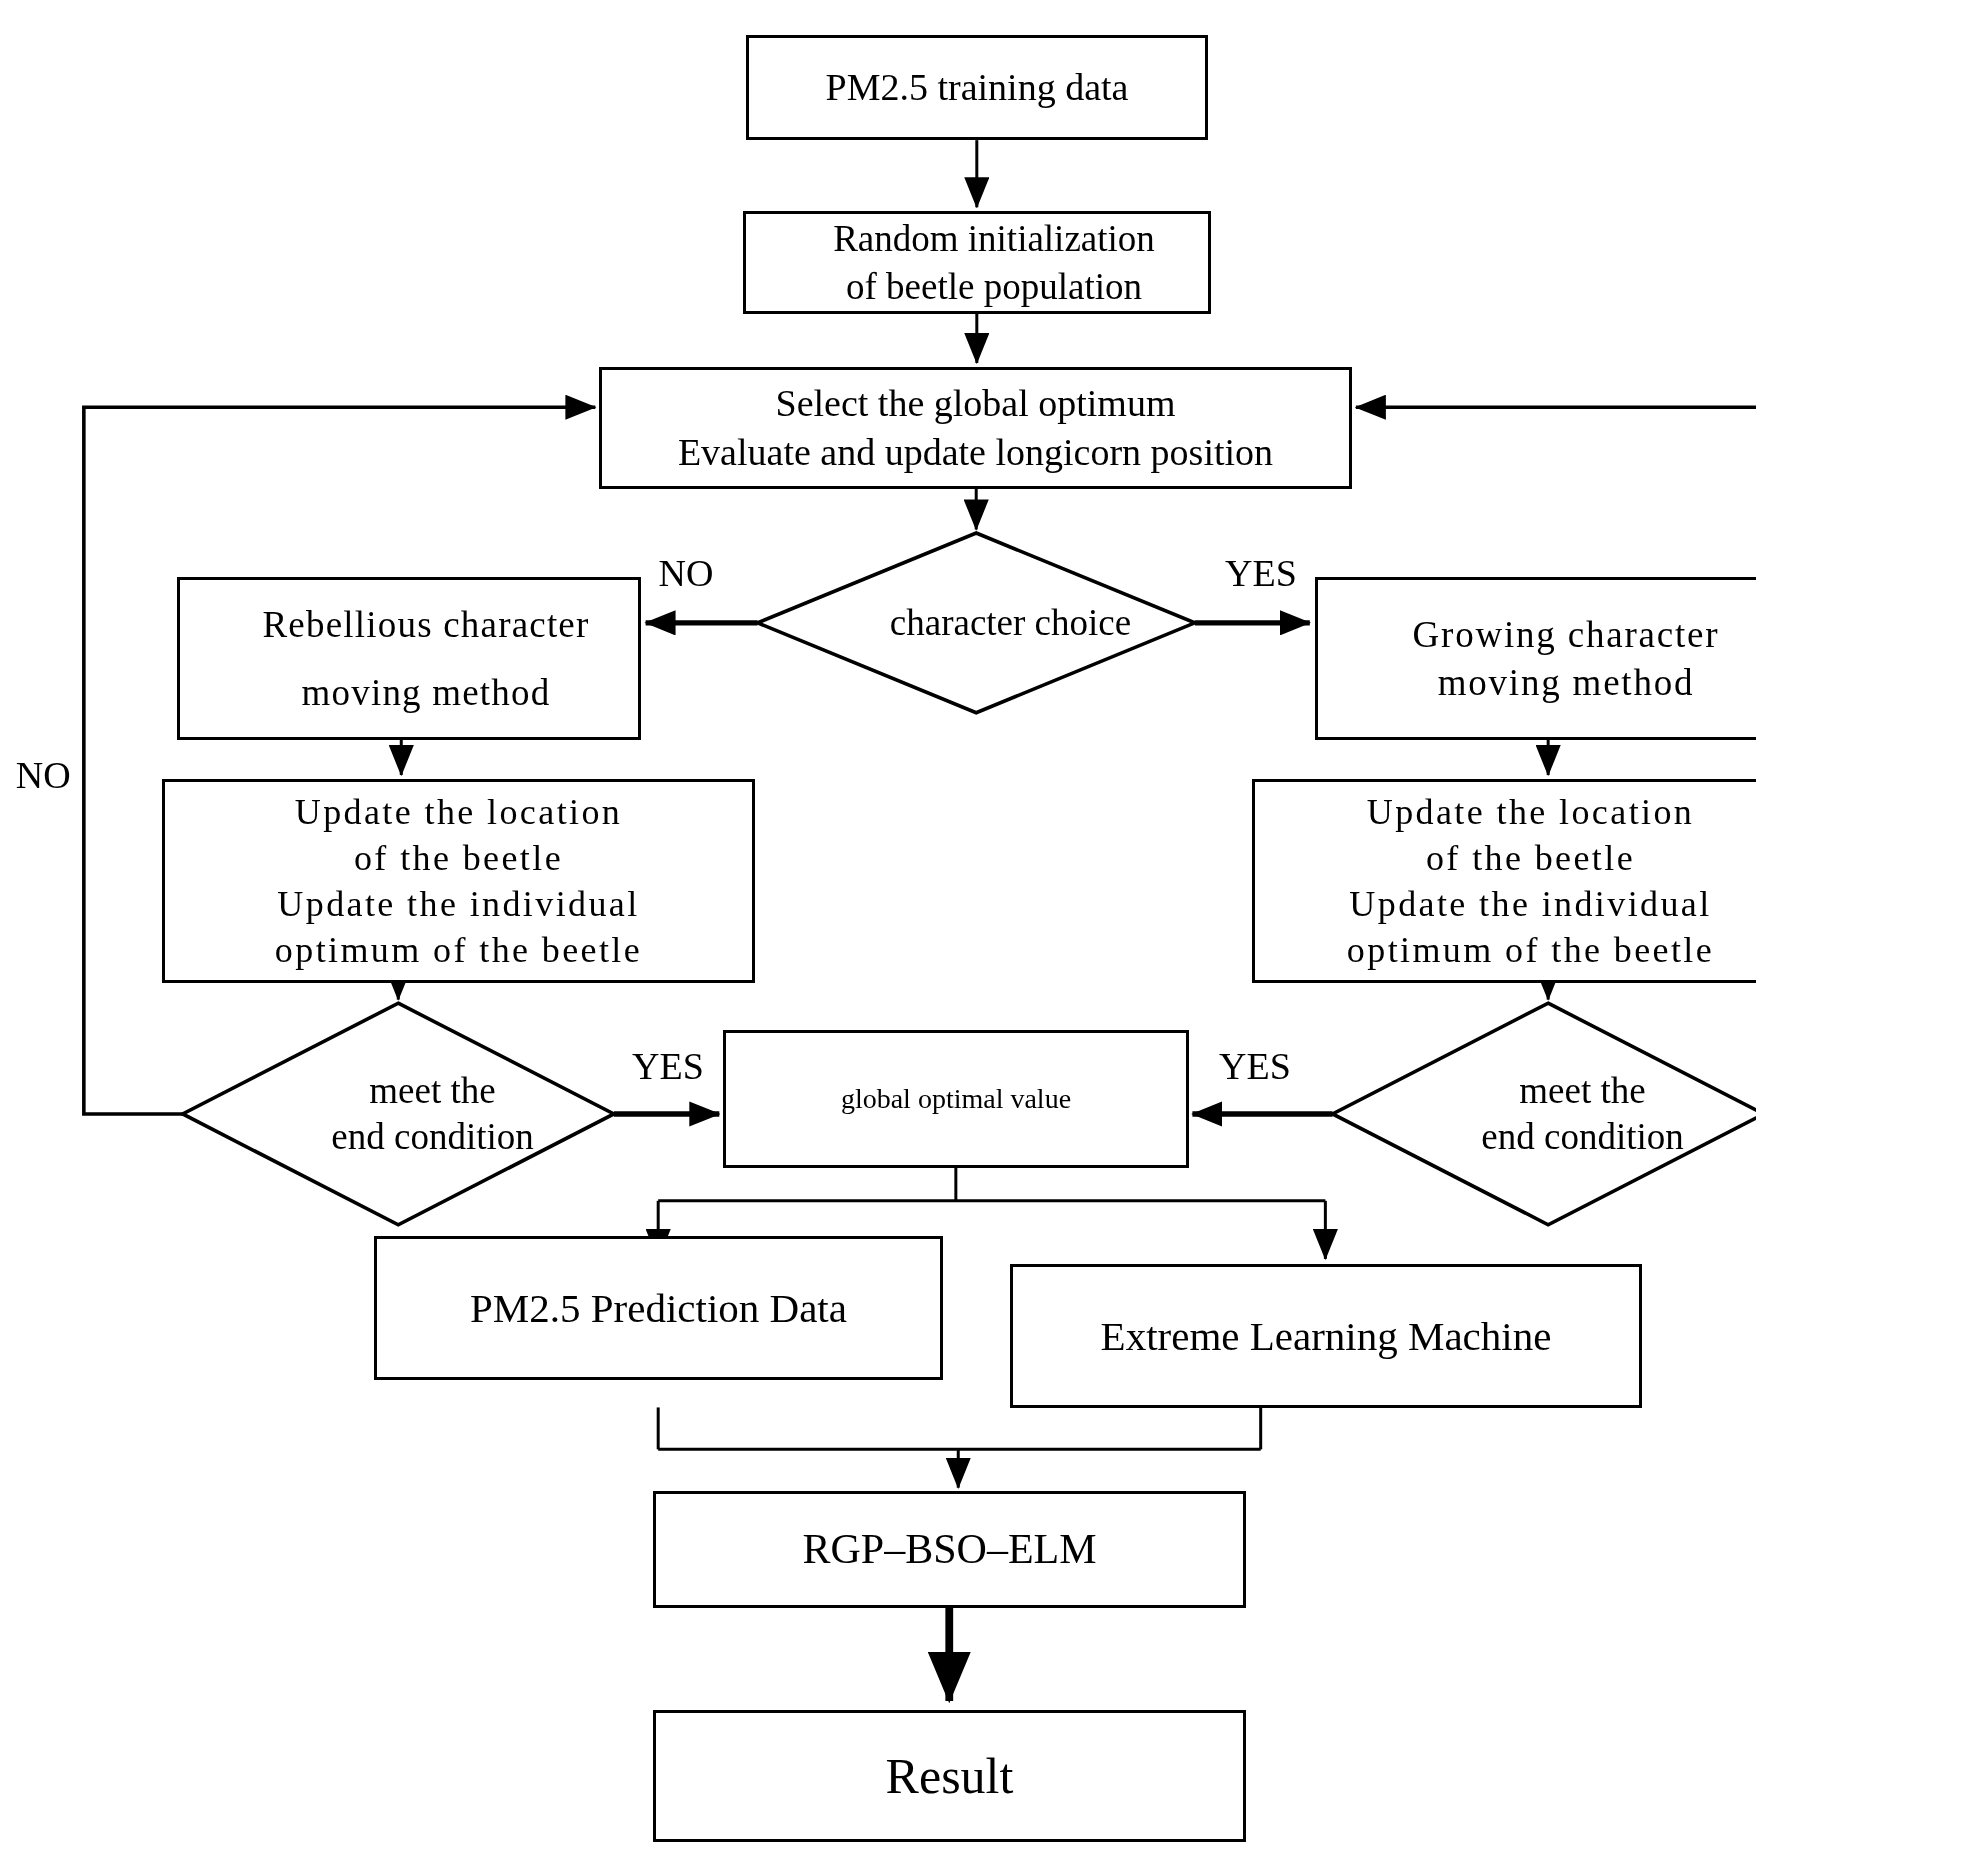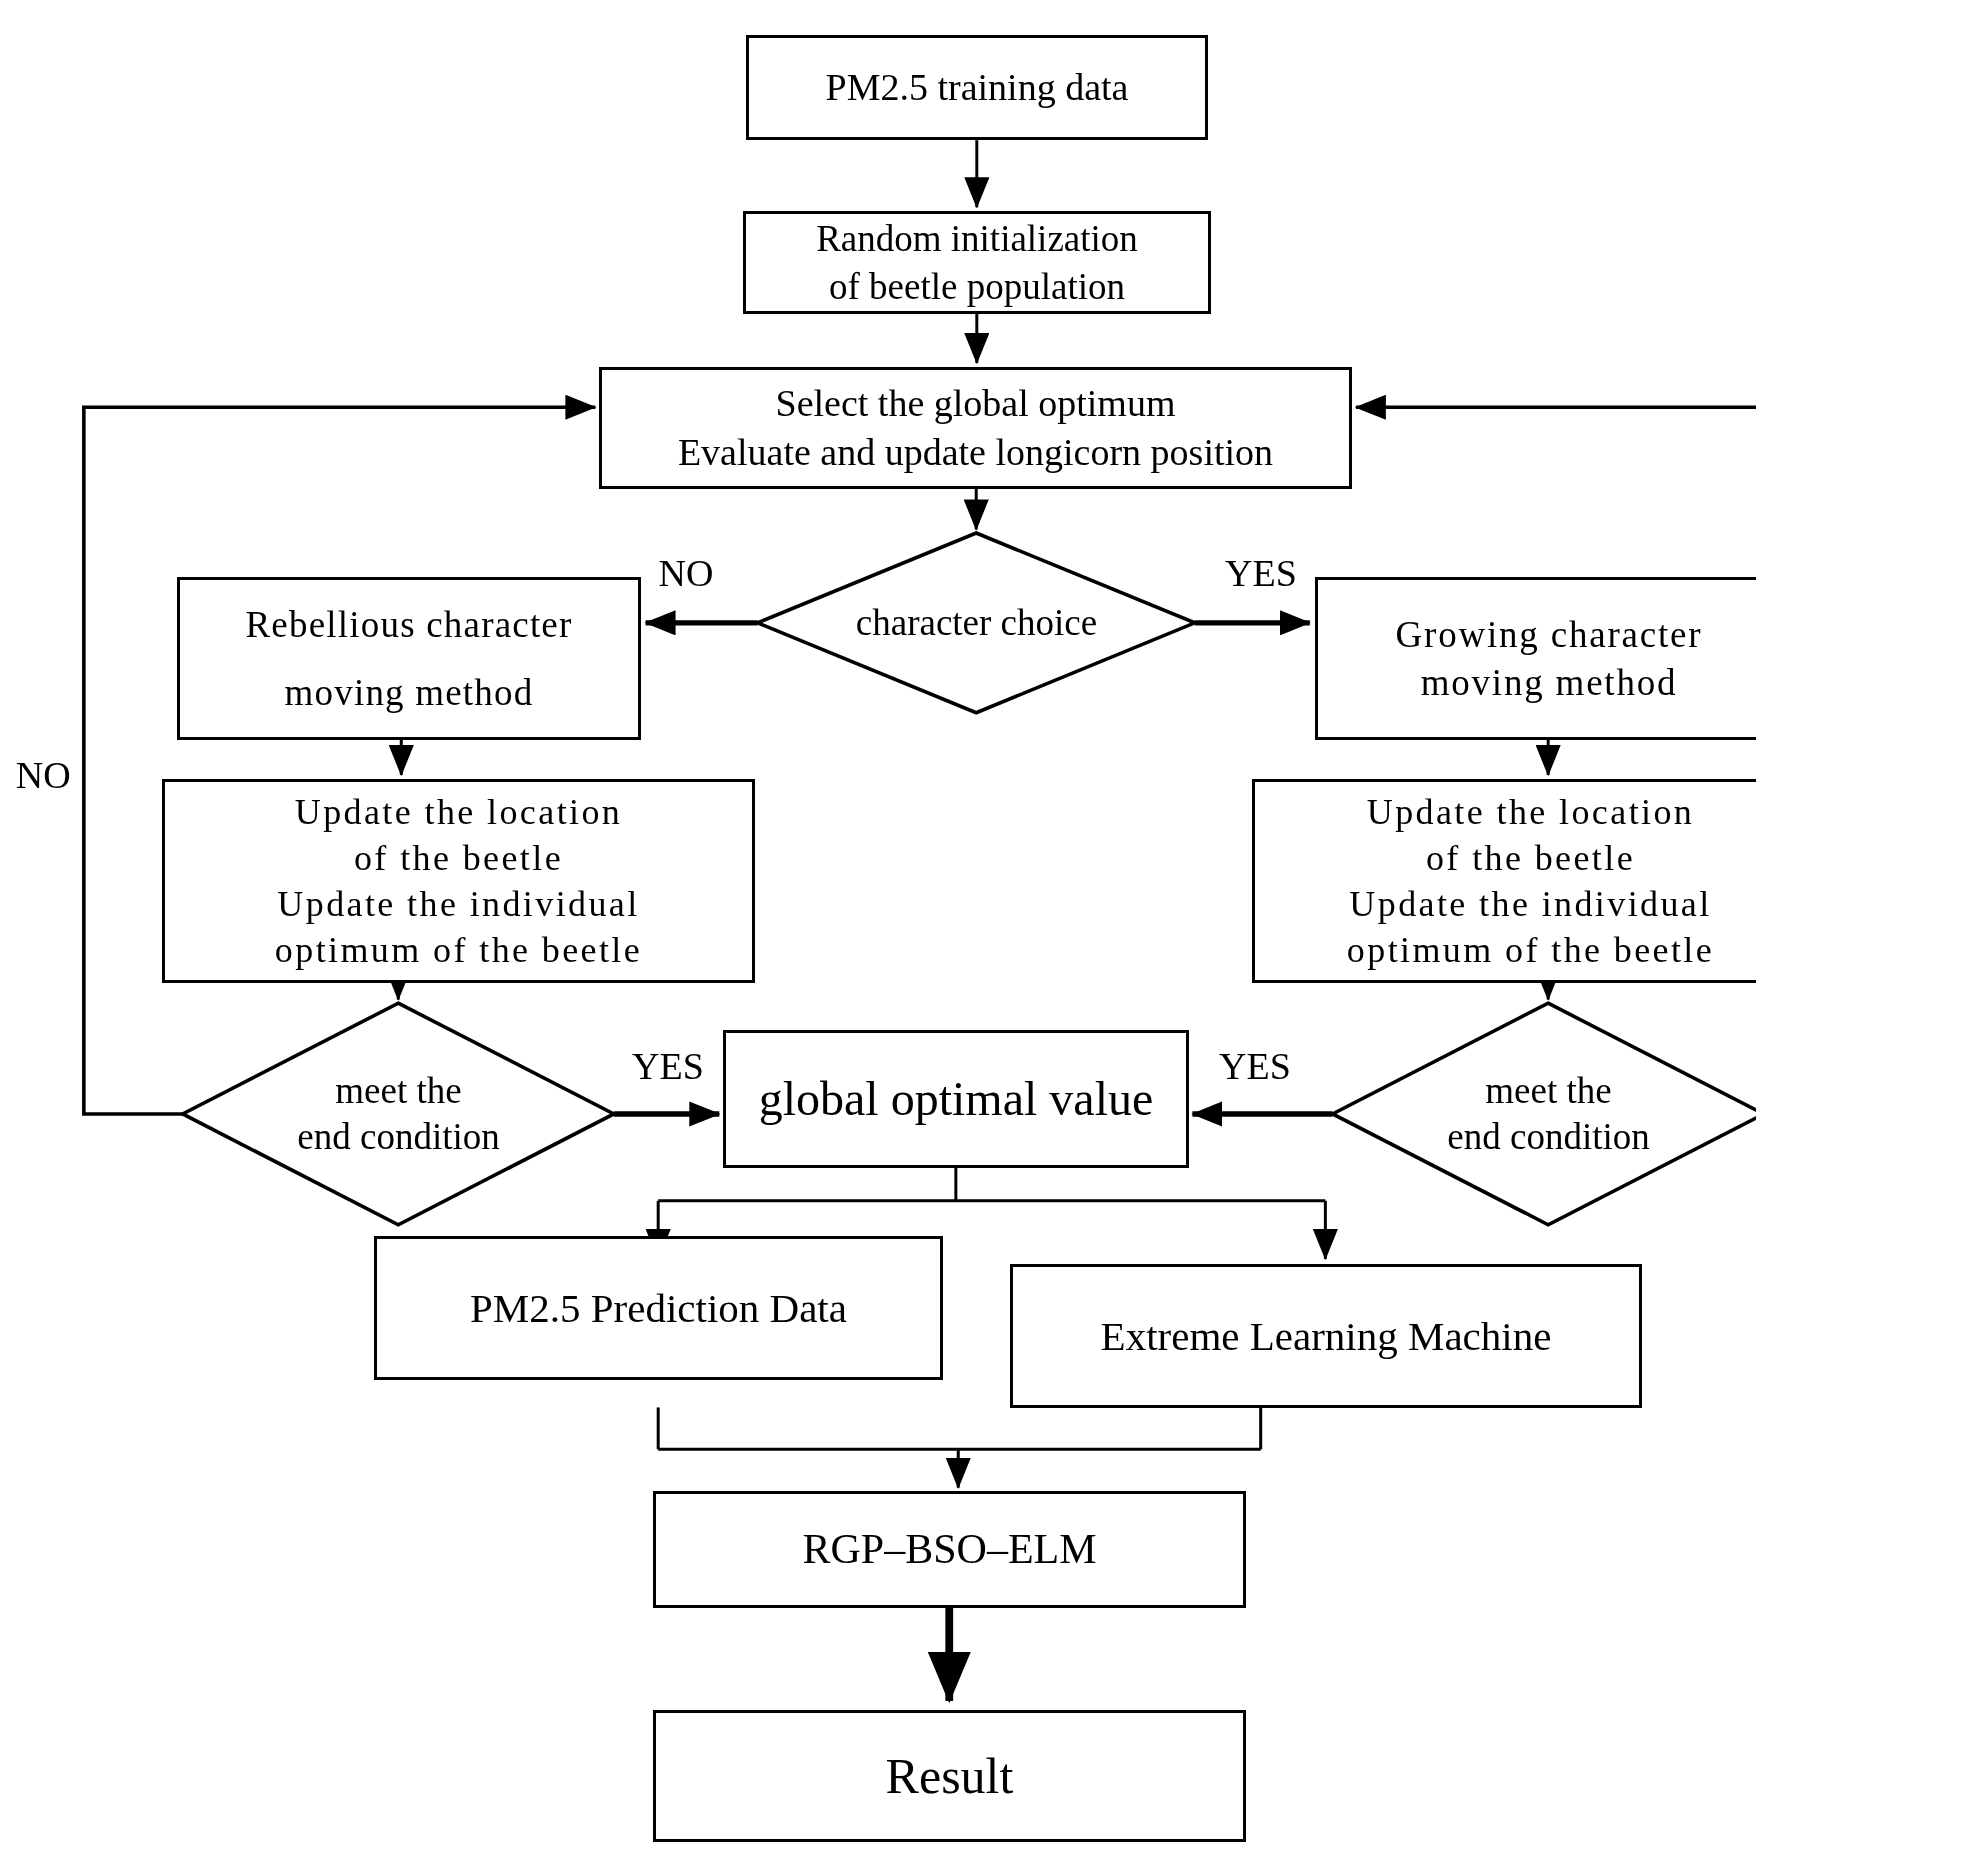--- a/index.html
+++ b/index.html
@@ -43,22 +43,22 @@
     text-align: center;
     line-height: 1.25;
   }
   .elabel {
     position: absolute;
     text-align: center;
     font-size: 38px;
     line-height: 1;
   }
   .fs64 { font-size: 38px; }
-  .fs62 { font-size: 37px; }
-  .fs66 { font-size: 48px; }
+  .fs62 { font-size: 37px; padding-left: 34px; }
+  .fs66 { font-size: 28px; }
   .fs68 { font-size: 41px; }
   .fs70 { font-size: 42px; }
   .fs84 { font-size: 50px; }
   .ls2 { letter-spacing: 1.2px; gap: 20px; }
   .ls3 { letter-spacing: 1.8px; }
   .ls4 { letter-spacing: 2.4px; font-size: 36px; }
 </style>
 </head>
 <body>
 

